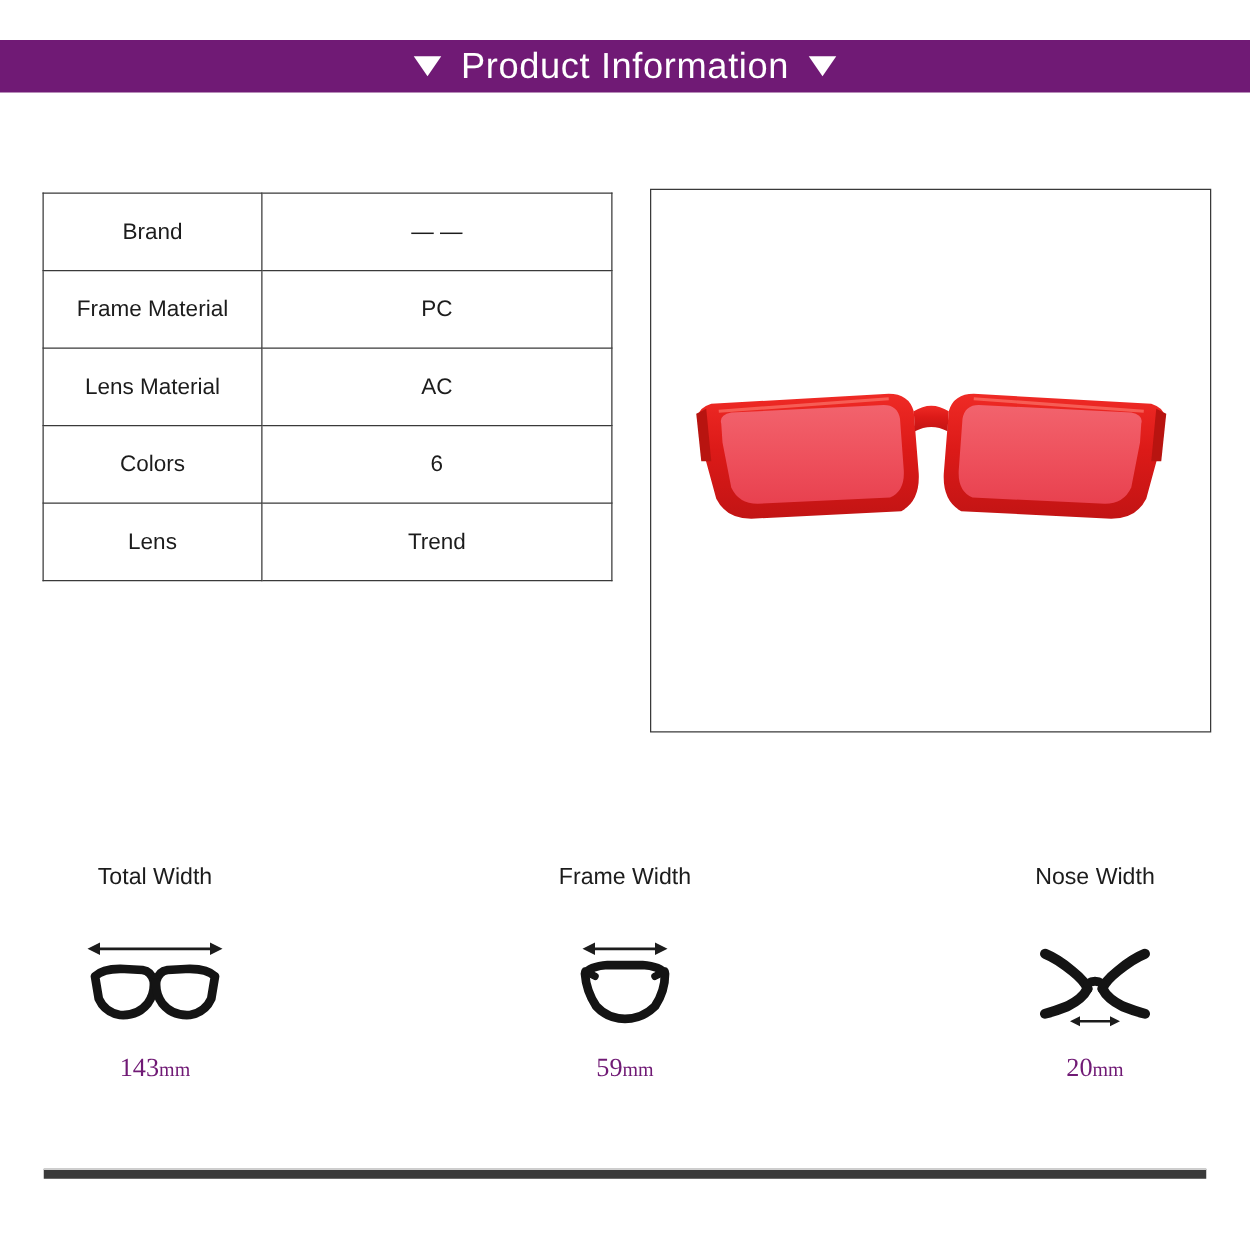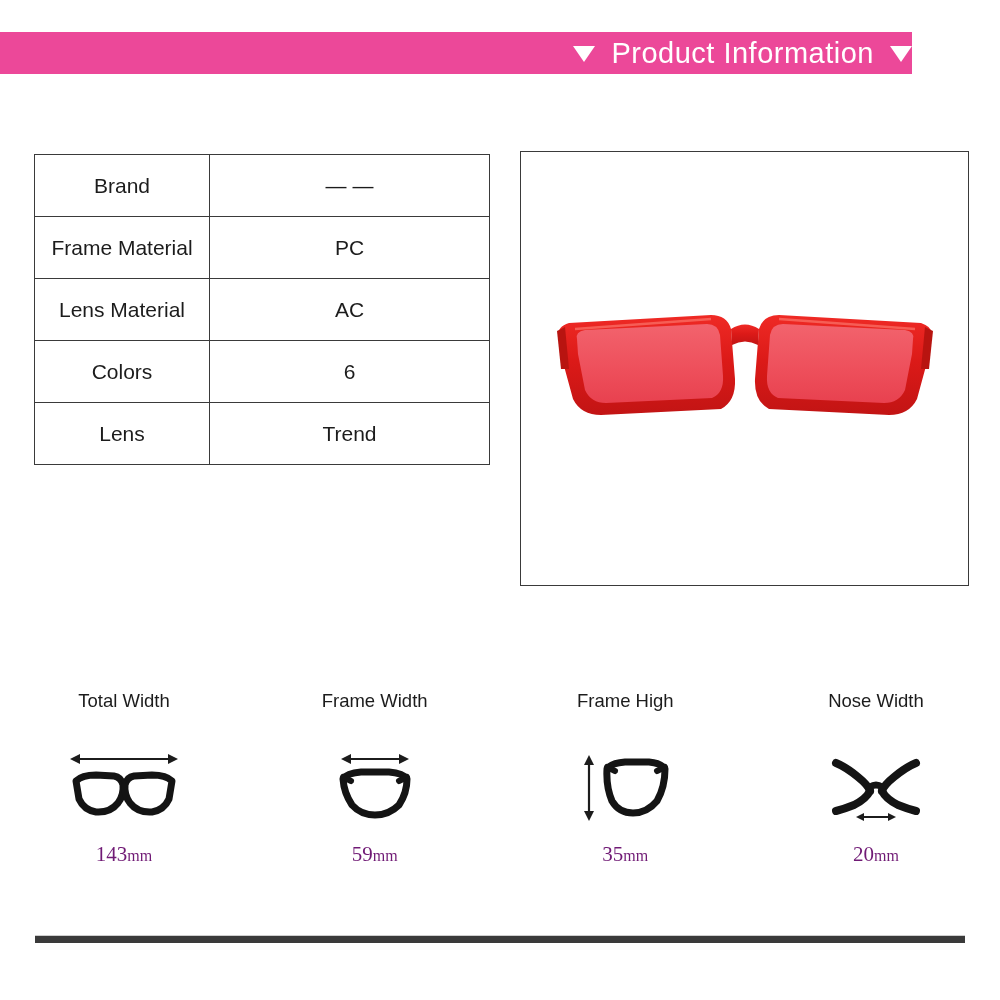--- a/index.html
+++ b/index.html
@@ -14,26 +14,26 @@
     overflow: hidden;
     font-family: "Liberation Sans", sans-serif;
     color: #1a1a1a;
   }
 
   
   .header-bar {
     position: absolute;
     left: 0;
     top: 32px;
-    width: 912px;
+    width: 1000px;
     height: 42px;
-    background: #ec4899;
-    display: flex;
-    align-items: center;
-    justify-content: flex-end;
+    background: #701a75;
+    display: flex;
+    align-items: center;
+    justify-content: center;
   }
   .header-title {
     color: #ffffff;
     font-size: 29px;
     font-weight: 400;
     letter-spacing: 0.5px;
     white-space: nowrap;
     font-family: "Liberation Sans", sans-serif;
   }
   .tri {
@@ -55,21 +55,21 @@
     top: 154px;
     width: 453px;
     border-collapse: collapse;
     table-layout: fixed;
   }
   .spec-table td {
     border: 1.6px solid #3a3a3a;
     height: 61px;
     text-align: center;
     vertical-align: middle;
-    font-size: 21px;
+    font-size: 18px;
     font-weight: 400;
     color: #1c1c1c;
     padding: 0;
   }
   .spec-table td.label-cell { width: 174px; }
   .spec-table td.value-cell { width: 279px; }
 
   
   .photo-frame {
     position: absolute;
@@ -248,38 +248,20 @@
           <path d="M16 32 Q20 26 34 25 L62 25 Q76 26 80 32
                    Q80 46 72 58 Q62 68 48 68 Q34 68 25 58 Q17 46 16 32 Z"></path>
         </g>
         <path d="M16 30 L24 34" stroke="#141414" stroke-width="6" stroke-linecap="round"></path>
         <path d="M80 30 L72 34" stroke="#141414" stroke-width="6" stroke-linecap="round"></path>
       </svg>
     </div>
     <div class="measure-value"><span>59</span><span class="unit">mm</span></div>
   </div>
 
-  <div class="measure-item">
-    <div class="measure-title">Frame High</div>
-    <div class="measure-figure">
-      <svg width="100" height="80" viewBox="0 0 100 80">
-
-        <line x1="14" y1="16" x2="14" y2="66" stroke="#1c1c1c" stroke-width="2.2"></line>
-        <polygon points="14,8 9,18 19,18" fill="#1c1c1c"></polygon>
-        <polygon points="14,74 9,64 19,64" fill="#1c1c1c"></polygon>
-        <g fill="none" stroke="#141414" stroke-width="7" stroke-linejoin="round">
-          <path d="M32 22 Q36 16 50 15 L74 15 Q86 16 90 22
-                   Q90 40 82 54 Q72 66 58 66 Q44 66 37 54 Q31 40 32 22 Z"></path>
-        </g>
-        <path d="M32 20 L40 24" stroke="#141414" stroke-width="6" stroke-linecap="round"></path>
-        <path d="M90 20 L82 24" stroke="#141414" stroke-width="6" stroke-linecap="round"></path>
-      </svg>
-    </div>
-    <div class="measure-value"><span>35</span><span class="unit">mm</span></div>
-  </div>
 
   <div class="measure-item">
     <div class="measure-title">Nose Width</div>
     <div class="measure-figure">
       <svg width="104" height="80" viewBox="0 0 104 80">
 
         <g fill="none" stroke="#141414" stroke-width="8" stroke-linecap="round">
           <path d="M12 16 Q22 20 34 30 Q44 38 46 44"></path>
           <path d="M46 44 Q42 52 30 58 Q20 62 12 64"></path>
           <path d="M92 16 Q82 20 70 30 Q60 38 58 44"></path>

